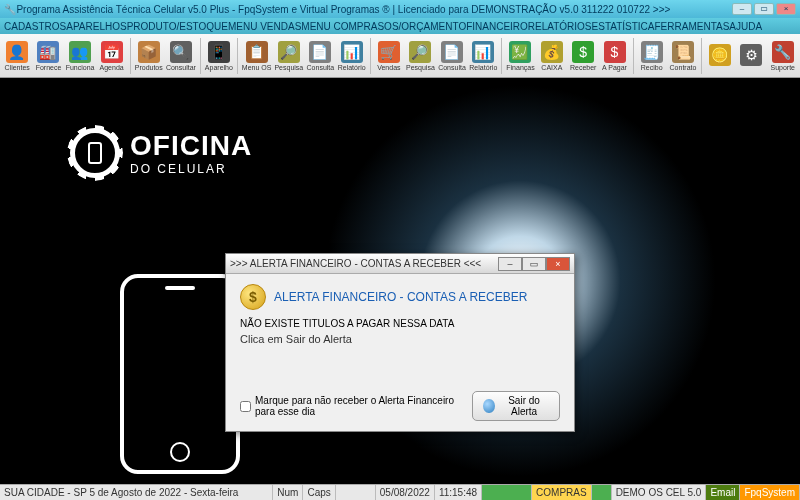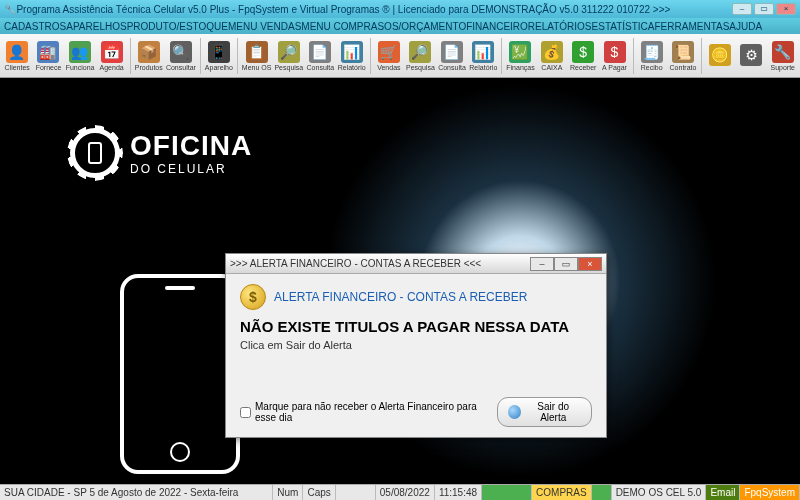--- a/index.html
+++ b/index.html
@@ -19,38 +19,38 @@
 .content{position:relative;height:406px;background:#000 radial-gradient(circle at 65% 50%,#fff 0%,#c0d8e8 8%,#1a3040 18%,#000 35%)}
 .logo{position:absolute;left:70px;top:50px;color:#fff;display:flex;align-items:center;gap:10px}
 .gear{width:50px;height:50px;border:5px solid #fff;border-radius:50%;position:relative;display:flex;align-items:center;justify-content:center}
 .gear::before{content:"";position:absolute;inset:-8px;background:conic-gradient(#fff 0 20deg,transparent 20deg 40deg,#fff 40deg 60deg,transparent 60deg 80deg,#fff 80deg 100deg,transparent 100deg 120deg,#fff 120deg 140deg,transparent 140deg 160deg,#fff 160deg 180deg,transparent 180deg 200deg,#fff 200deg 220deg,transparent 220deg 240deg,#fff 240deg 260deg,transparent 260deg 280deg,#fff 280deg 300deg,transparent 300deg 320deg,#fff 320deg 340deg,transparent 340deg 360deg);border-radius:50%;-webkit-mask:radial-gradient(circle,transparent 58%,#000 58%)}
 .gear .phone{width:14px;height:22px;border:2px solid #fff;border-radius:3px}
 .logotxt{font-size:28px;font-weight:bold;letter-spacing:1px}
 .logosub{font-size:12px;letter-spacing:2px}
 .bigphone{position:absolute;left:120px;bottom:10px;width:120px;height:200px;background:#000;border:4px solid #fff;border-radius:18px}
 .bigphone::before{content:"";position:absolute;left:50%;top:8px;transform:translateX(-50%);width:30px;height:4px;background:#fff;border-radius:2px}
 .bigphone::after{content:"";position:absolute;left:50%;bottom:8px;transform:translateX(-50%);width:16px;height:16px;border:2px solid #fff;border-radius:50%}
-.dialog{position:absolute;left:225px;top:175px;width:382px;background:#f0f0f0;border:1px solid #888;box-shadow:2px 2px 8px rgba(0,0,0,.5)}
+.dialog{position:absolute;left:225px;top:175px;width:350px;background:#f0f0f0;border:1px solid #888;box-shadow:2px 2px 8px rgba(0,0,0,.5)}
 .dlg-title{height:20px;background:linear-gradient(#fff,#d8d8d8);border-bottom:1px solid #aaa;display:flex;align-items:center;padding:0 4px;font-size:9px;color:#333}
 .dlg-title .spacer{flex:1}
 .dlg-ctrl{display:flex;gap:0}
 .dlg-ctrl div{width:24px;height:14px;border:1px solid #888;font-size:9px;text-align:center;line-height:12px;cursor:pointer}
 .dlg-ctrl .min{background:#e8e8e8}
 .dlg-ctrl .max{background:#e8e8e8}
 .dlg-ctrl .cls{background:#d9553a;color:#fff}
 .dlg-body{padding:10px 14px}
 .dlg-head{display:flex;align-items:center;gap:8px;margin-bottom:8px}
 .coin{width:26px;height:26px;border-radius:50%;background:radial-gradient(circle at 35% 35%,#ffe680,#d4a017);border:1px solid #b8860b;display:flex;align-items:center;justify-content:center;color:#7a5c00;font-weight:bold;font-size:14px}
 .dlg-h1{color:#1a5fb4;font-weight:normal;font-size:12px}
-.dlg-msg1{font-weight:bold;font-size:15px;margin:8px 0 4px}
+.dlg-msg1{font-weight:normal;font-size:10px;margin:8px 0 4px}
 .dlg-msg2{font-size:11px;color:#333;margin-bottom:46px}
 .dlg-foot{display:flex;align-items:center;justify-content:space-between}
 .chk{display:flex;align-items:center;gap:4px;font-size:8px}
 .chk input{width:11px;height:11px}
-.btn{display:flex;align-items:center;gap:4px;padding:3px 10px;background:linear-gradient(#fdfdfd,#e0e0e0);border:1px solid #999;border-radius:11px;font-size:9px;cursor:pointer}
+.btn{display:flex;align-items:center;gap:4px;padding:3px 10px;background:linear-gradient(#fdfdfd,#e0e0e0);border:1px solid #999;border-radius:5px;font-size:9px;cursor:pointer}
 .btn .bico{width:14px;height:14px;border-radius:50%;background:radial-gradient(circle at 35% 35%,#a8d8ff,#3080c0)}
 .statusbar{height:16px;background:#e8e8e8;border-top:1px solid #aaa;display:flex;align-items:flex-start;font-size:8px;color:#333}
 .statusbar .cell{padding:0 4px;border-right:1px solid #bbb;height:100%;display:flex;align-items:center}
 .statusbar .grow{flex:1}
 .st-green{background:#4caf50;color:#fff}
 .st-yellow{background:#ffd54f}
 .st-orange{background:#ff9800;color:#fff}
 .st-teal{background:#4d7c0f;color:#fff}
 </style>
 </head>

